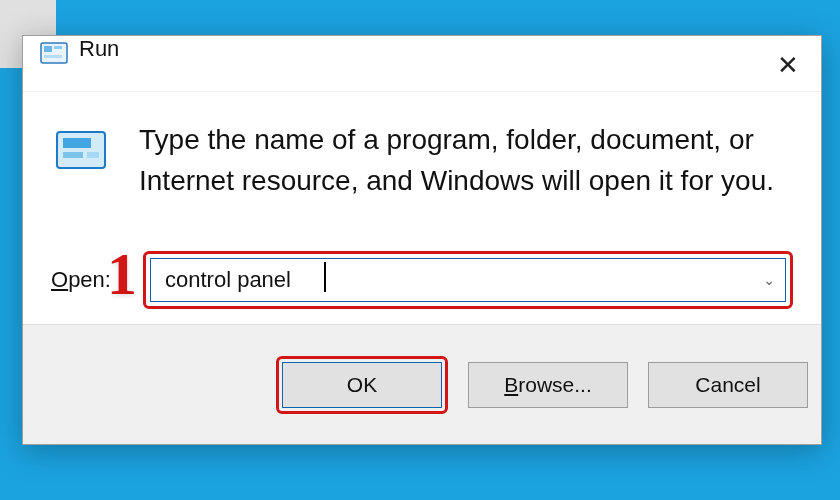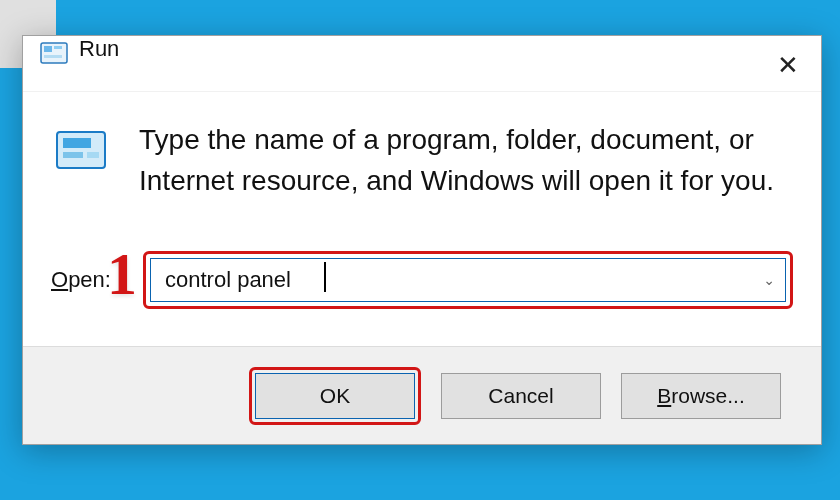--- a/index.html
+++ b/index.html
@@ -15,21 +15,21 @@
     .body-icon{width:60px;height:60px;flex:0 0 60px;margin-right:28px;display:flex;align-items:center;justify-content:center}
     .desc{font-size:28px;color:#111;line-height:1.45;max-width:640px}
     .row2{display:flex;align-items:center;margin-top:50px}
     .open-lbl{font-size:22px;color:#111;width:92px}
     .open-lbl .u{text-decoration:underline}
     .combo{flex:1;position:relative}
     .combo-outer{border:3px solid #d21616;border-radius:6px;padding:4px}
     .combo-input{width:100%;height:44px;border:1px solid #0a63b0;padding:4px 34px 4px 14px;font-size:22px;background:#fff;color:#111;outline:none;font-family:Liberation Sans, sans-serif}
     .caret{position:absolute;left:181px;top:11px;width:2px;height:30px;background:#000}
     .chev{position:absolute;right:18px;top:50%;transform:translateY(-50%);color:#666;font-size:14px;pointer-events:none}
-    .footer{position:absolute;left:0;right:0;bottom:0;height:98px;background:#f0f0f0;border-top:1px solid #dcdcdc;display:flex;align-items:center;justify-content:flex-end;padding-right:40px}
+    .footer{position:absolute;left:0;right:0;bottom:0;height:120px;background:#f0f0f0;border-top:1px solid #dcdcdc;display:flex;align-items:center;justify-content:flex-end;padding-right:13px}
     .btn{width:160px;height:46px;background:#e1e1e1;border:1px solid #9c9c9c;font-size:21px;color:#111;display:flex;align-items:center;justify-content:center;margin-left:20px;cursor:pointer;font-family:inherit}
     .btn .u{text-decoration:underline}
     .ok-wrap{border:3px solid #d21616;border-radius:6px;padding:3px}
     .ok-wrap .btn{border:1px solid #0a63b0;margin-left:0}
     .ann{position:absolute;font-family:Georgia,"Times New Roman",serif;font-size:60px;font-weight:bold;color:#d21616;text-shadow:0 2px 4px rgba(0,0,0,.12);pointer-events:none}
     .ann1{left:84px;top:148px}
     .ann2{left:430px;top:248px}
   </style>
 </head>
 <body>
@@ -83,20 +83,20 @@
     <div class="ann ann2">2</div>
   </div>
 
   <div class="footer">
     <div class="ok-wrap">
       <button class="btn">
         <span>OK</span>
       </button>
     </div>
     <button class="btn">
-      <span>Cancel</span>
+      <span><span class="u">B</span><span>rowse...</span></span>
     </button>
     <button class="btn">
-      <span><span class="u">B</span><span>rowse...</span></span>
+      <span>Cancel</span>
     </button>
   </div>
 
 </div>
 
 </body></html>

